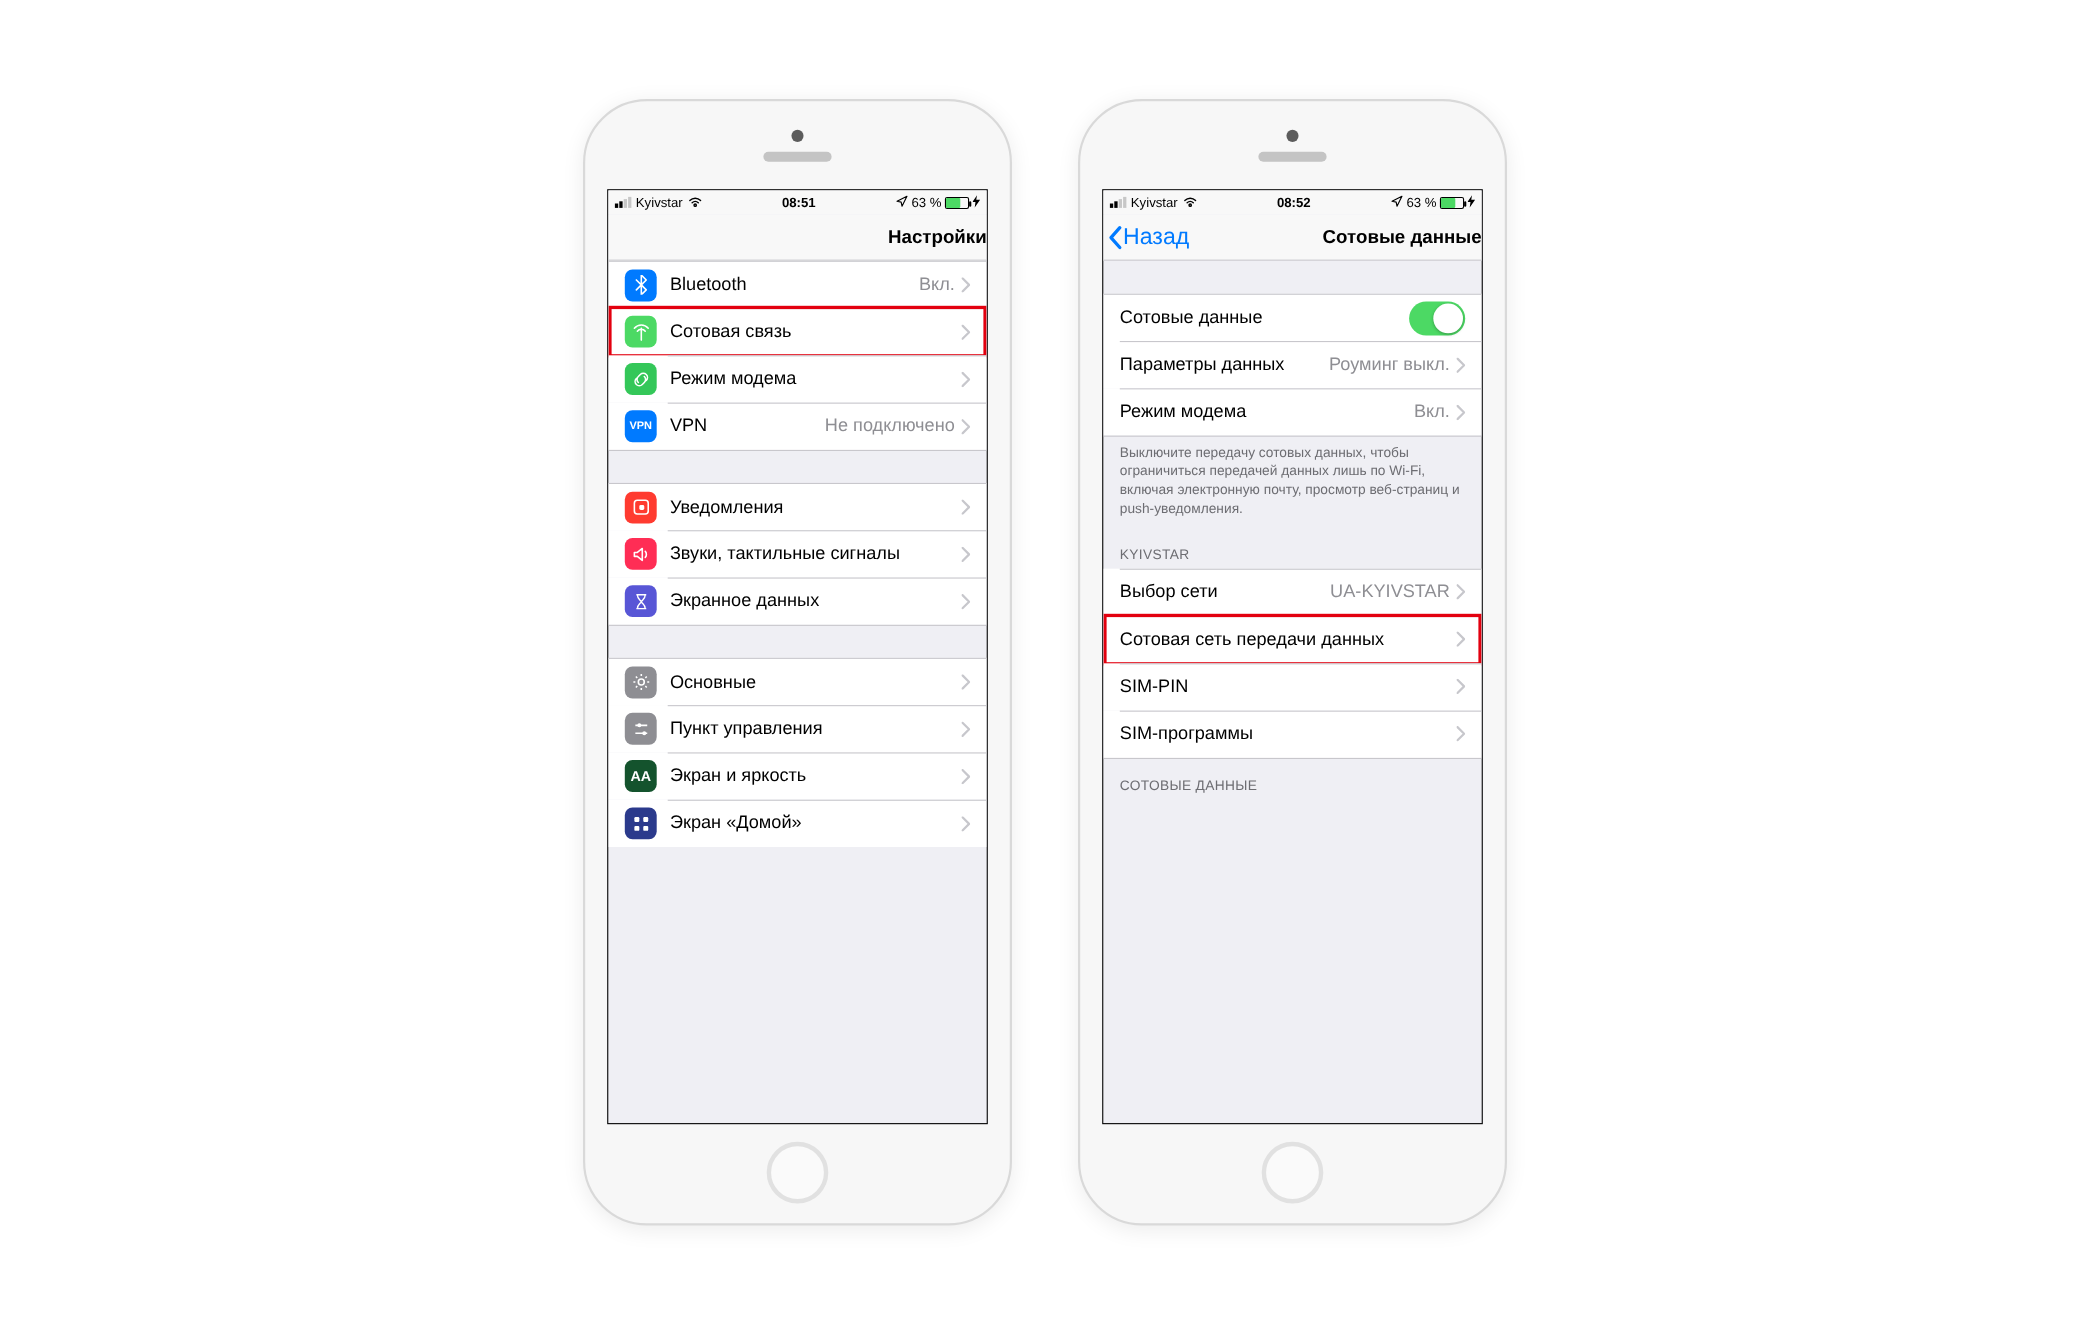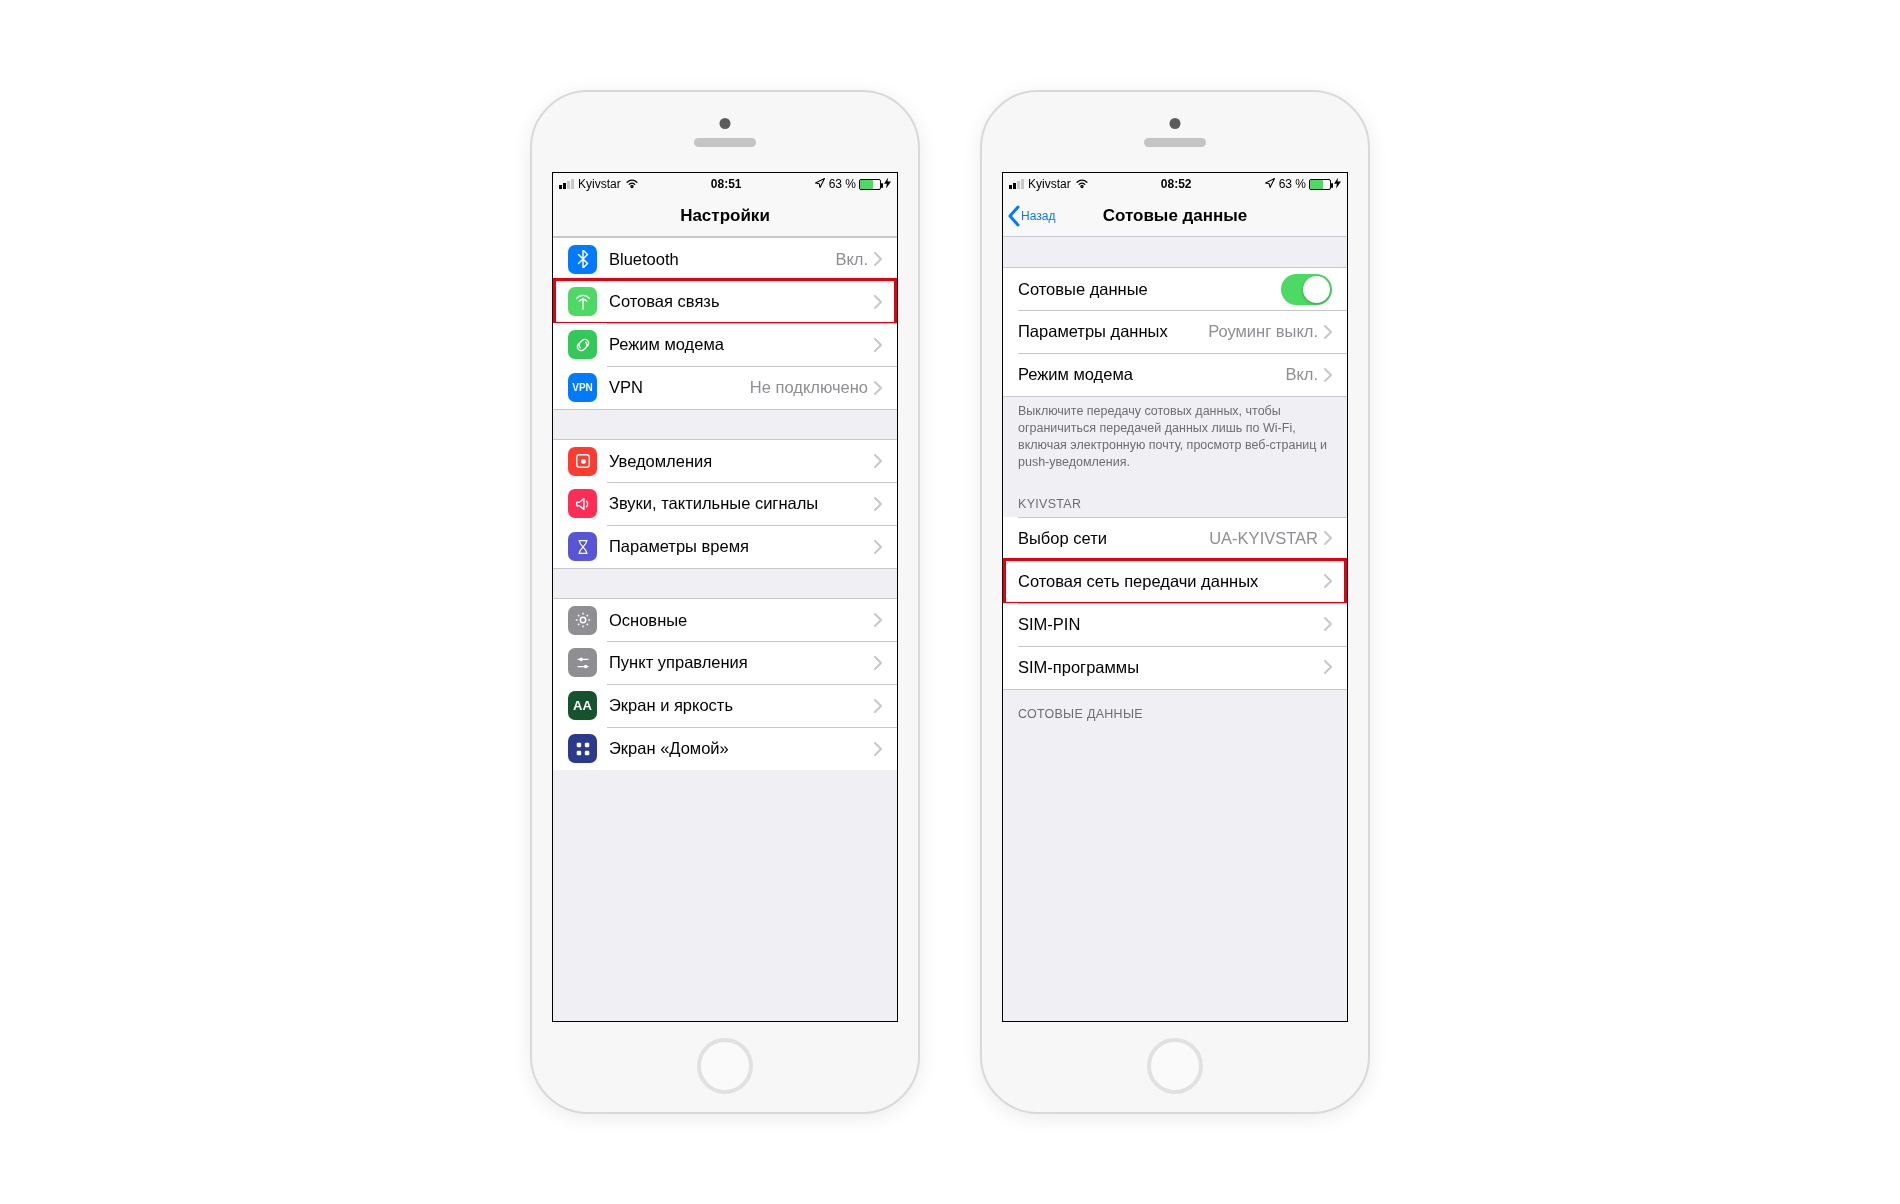--- a/index.html
+++ b/index.html
@@ -69,24 +69,24 @@
   .battery-fill { height: 100%; background:#4cd964; border-radius:1px;}
 
   
   .nav-bar {
     background: #f8f8f8;
     height: 42px;
     border-bottom: 1px solid #c8c7cc;
     display: flex; align-items: center; position: relative;
   }
   .nav-title {
-    position:absolute; left:0; right:0; text-align:center; font-weight:600; font-size:17px;
+    position:absolute; left:0; right:0; text-align:right; font-weight:600; font-size:17px;
   }
   .nav-back {
-    color:#007aff; font-size:12px; display:flex; align-items:center; padding-left:4px; z-index:1;
+    color:#007aff; font-size:21px; display:flex; align-items:center; padding-left:4px; z-index:1;
   }
   .nav-back svg { width:14px; height:22px; }
 
   
   .list-content { flex:1; overflow:hidden; }
   .group-spacer { height: 30px; }
   .group-footer { padding: 7px 15px 8px 15px; font-size: 12.5px; color:#6d6d72; line-height:1.35; }
   .group-header { padding: 18px 15px 6px 15px; font-size:12.5px; color:#6d6d72; text-transform: uppercase; letter-spacing: 0.3px;}
   .cell {
     background:#fff; min-height:43px; padding: 0 15px 0 15px;
@@ -297,21 +297,21 @@
               <use href="#chevron"></use>
             </svg>
           </span>
       </div>
       <div class="cell with-icon inset-sep last">
         <div class="icon-box bg-hour">
           <svg viewBox="0 0 20 20">
               <path d="M5 3h10M5 17h10M6 3c0 4 3 5 4 7-1 2-4 3-4 7M14 3c0 4-3 5-4 7 1 2 4 3 4 7" stroke="#fff" stroke-width="1.4" fill="none"></path>
             </svg>
         </div>
-        <span class="label">Параметры время</span>
+        <span class="label">Экранное данных</span>
         <span class="chev">
             <svg>
               <use href="#chevron"></use>
             </svg>
           </span>
       </div>
 
       <div class="group-spacer"></div>
 
       <div class="cell with-icon first">

